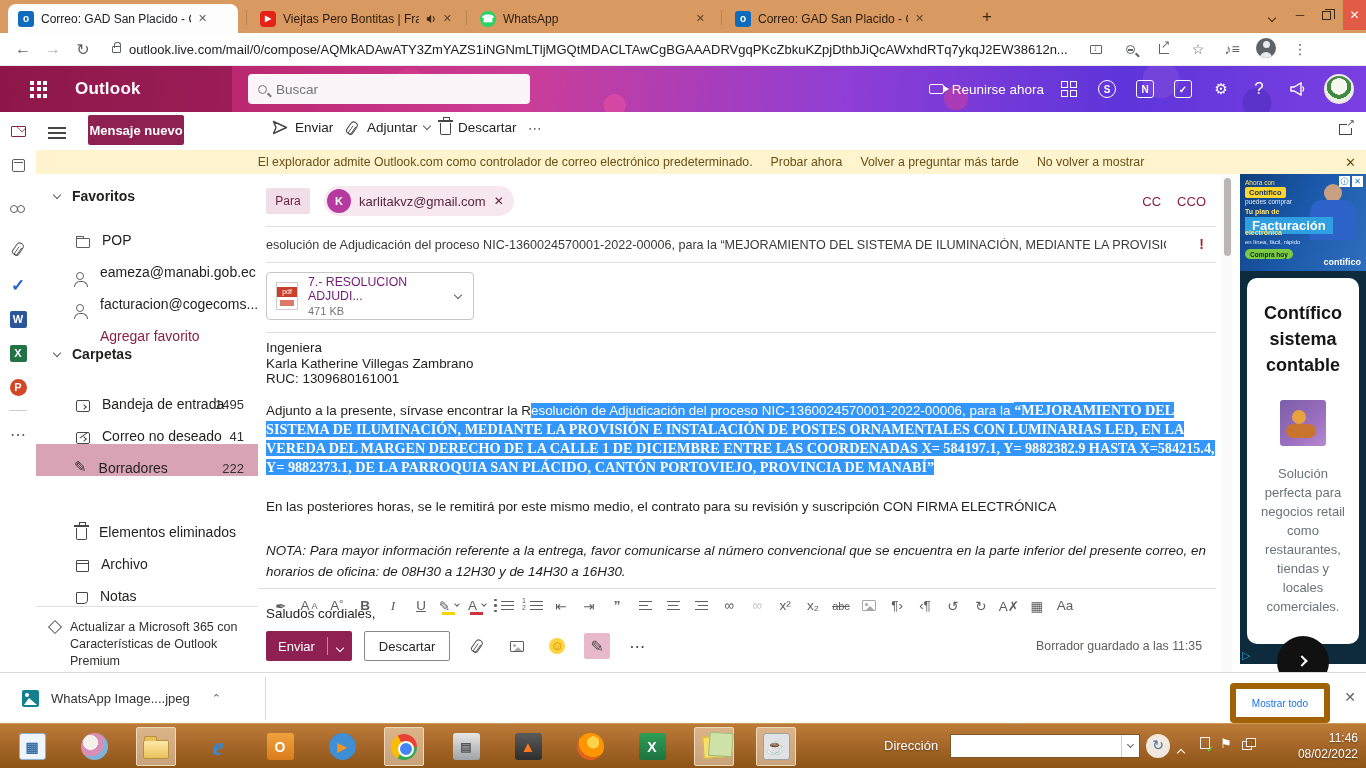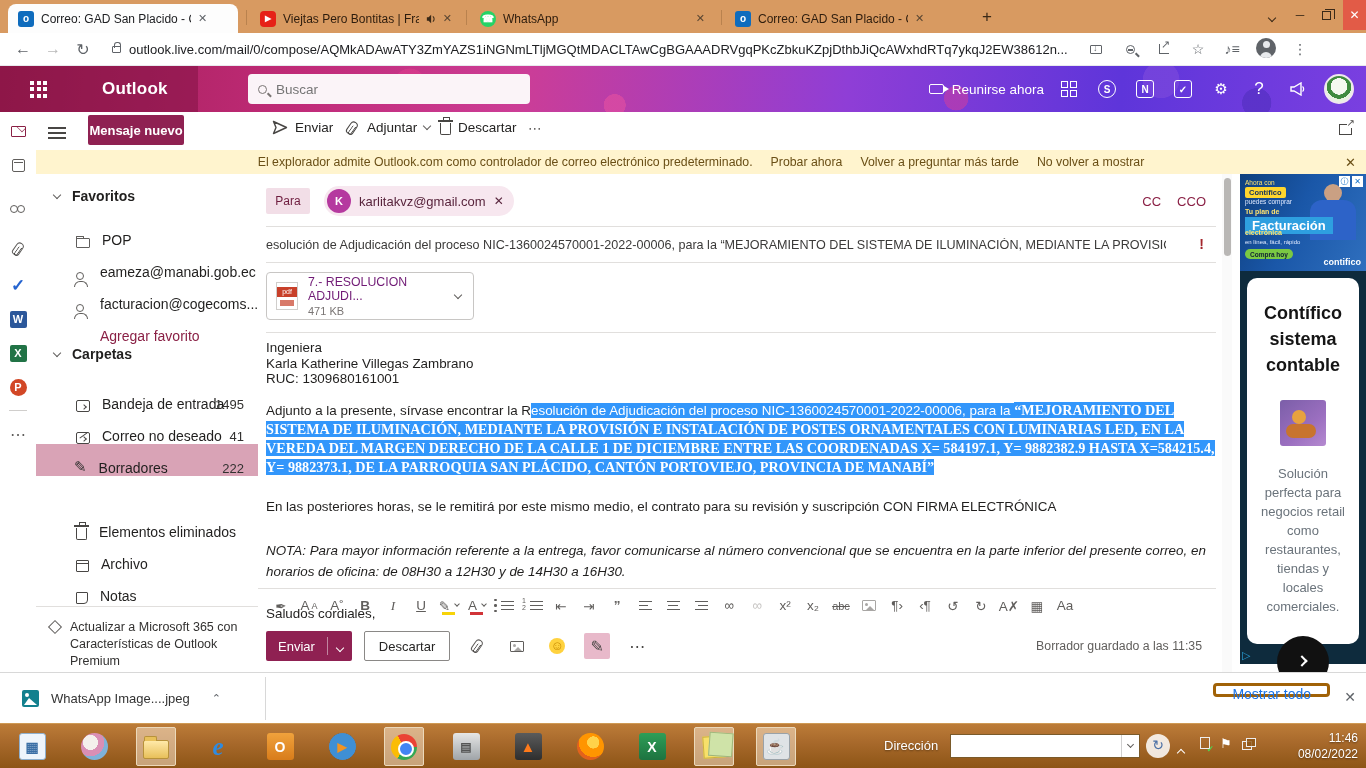--- a/index.html
+++ b/index.html
@@ -50,21 +50,21 @@
   
   .oheader{left:0;top:66px;width:1366px;height:46px;
     background:
       radial-gradient(circle 30px at 85% 30%,rgba(120,70,220,.8) 60%,transparent 62%),
       radial-gradient(circle 24px at 92% 80%,rgba(90,50,200,.9) 60%,transparent 62%),
       radial-gradient(circle 20px at 70% 70%,rgba(190,60,170,.7) 60%,transparent 62%),
       radial-gradient(circle 26px at 30% 40%,rgba(220,60,140,.6) 60%,transparent 62%),
       radial-gradient(circle 18px at 45% 85%,rgba(230,80,160,.6) 60%,transparent 62%),
       linear-gradient(95deg,#a01d52 0%,#c02b78 22%,#cc3d96 38%,#8f3ed6 62%,#5e35da 82%,#7a3fe0 100%);
     display:flex;align-items:center;color:#fff;}
-  .obrand{position:absolute;left:0;top:0;width:198px;height:46px;background:rgba(120,15,60,.45);display:flex;align-items:center;gap:27px;}
+  .obrand{position:absolute;left:0;top:0;width:232px;height:46px;background:rgba(120,15,60,.45);display:flex;align-items:center;}
   .waffle{display:inline-grid;grid-template-columns:repeat(3,4px);grid-gap:2.5px;margin:0 0 0 30px;cursor:pointer;}
   .waffle i{width:4px;height:4px;background:#fff;}
   .ologo{font-size:17px;font-weight:bold;margin-left:28px;letter-spacing:.2px;}
   .osearch{position:absolute;left:248px;top:8px;width:282px;height:30px;background:#fbf4f8;border-radius:4px;display:flex;align-items:center;padding:0 10px;gap:9px;}
   .osearch .mag{border-color:#7a7574;}
   .osearch .mag::after{background:#7a7574;}
   .osearch .mag::before{display:none;}
   .osearch input{border:none;outline:none;background:transparent;font-size:13.5px;width:220px;color:#444;}
   .oright{position:absolute;right:12px;top:0;height:46px;display:flex;align-items:center;gap:0;}
   .oic{width:38px;height:46px;display:flex;align-items:center;justify-content:center;color:#fff;font-size:15px;cursor:pointer;}
@@ -221,21 +221,21 @@
 
   
   .dlbar{left:0;top:672px;width:1366px;height:51px;background:#fff;border-top:1px solid #d8d8d8;}
   .dlitem{position:absolute;left:12px;top:8px;height:34px;display:flex;align-items:center;gap:12px;padding:0 10px;cursor:pointer;justify-content:flex-end;}
   .dlico{width:17px;height:17px;background:#13808e;border-radius:2px;position:relative;}
   .dlico::before{content:"";position:absolute;left:3px;top:3px;width:4px;height:4px;border-radius:50%;background:#fff;}
   .dlico::after{content:"";position:absolute;left:2px;bottom:2px;border-left:5px solid transparent;border-right:8px solid transparent;border-bottom:7px solid #fff;}
   .dlname{font-size:13px;color:#333;}
   .dlchev{color:#5f6368;font-size:11px;margin-left:10px;}
   .dlsep{position:absolute;left:265px;top:4px;width:1px;height:43px;background:#d8d8d8;}
-  .showall{position:absolute;right:36px;top:10px;height:14px;padding:0 16px;background:#fff;border:3px solid #a16207;border-radius:4px;color:#1a73e8;font-size:14px;cursor:pointer;}
+  .showall{position:absolute;right:36px;top:10px;height:40px;padding:0 16px;background:#fff;border:6px solid #a16207;border-radius:4px;color:#1a73e8;font-size:10px;cursor:pointer;}
   .dlx{position:absolute;right:10px;top:16px;color:#5f6368;font-size:14px;cursor:pointer;}
 
   
   .taskbar{left:0;top:723px;width:1366px;height:45px;background:linear-gradient(180deg,#bc7c38 0%,#a96a2c 40%,#8d5516 100%);border-top:1px solid #cf9a55;}
   .tbi{position:absolute;top:3px;width:40px;height:39px;display:flex;align-items:center;justify-content:center;cursor:pointer;border:1px solid transparent;}
   .tbi.on{background:rgba(255,240,220,.5);border:1px solid #ecd9ba;border-radius:2px;}
   .tile{width:27px;height:27px;border-radius:3px;display:flex;align-items:center;justify-content:center;font-weight:bold;color:#fff;font-size:15px;}
   .t-calc{background:#eef4fb;border:1px solid #8fb0cf;color:#3a6ea5;font-size:14px;}
   .t-paint{background:radial-gradient(circle at 35% 35%,#f4f0ec 0 30%,#d98fb5 31% 55%,#7fb2d9 56%);border-radius:50%;}
   .t-fold{width:26px;height:19px;background:linear-gradient(180deg,#ffe9a8,#e8c05a);border:1px solid #b8923a;border-radius:2px;position:relative;margin-top:5px;}

